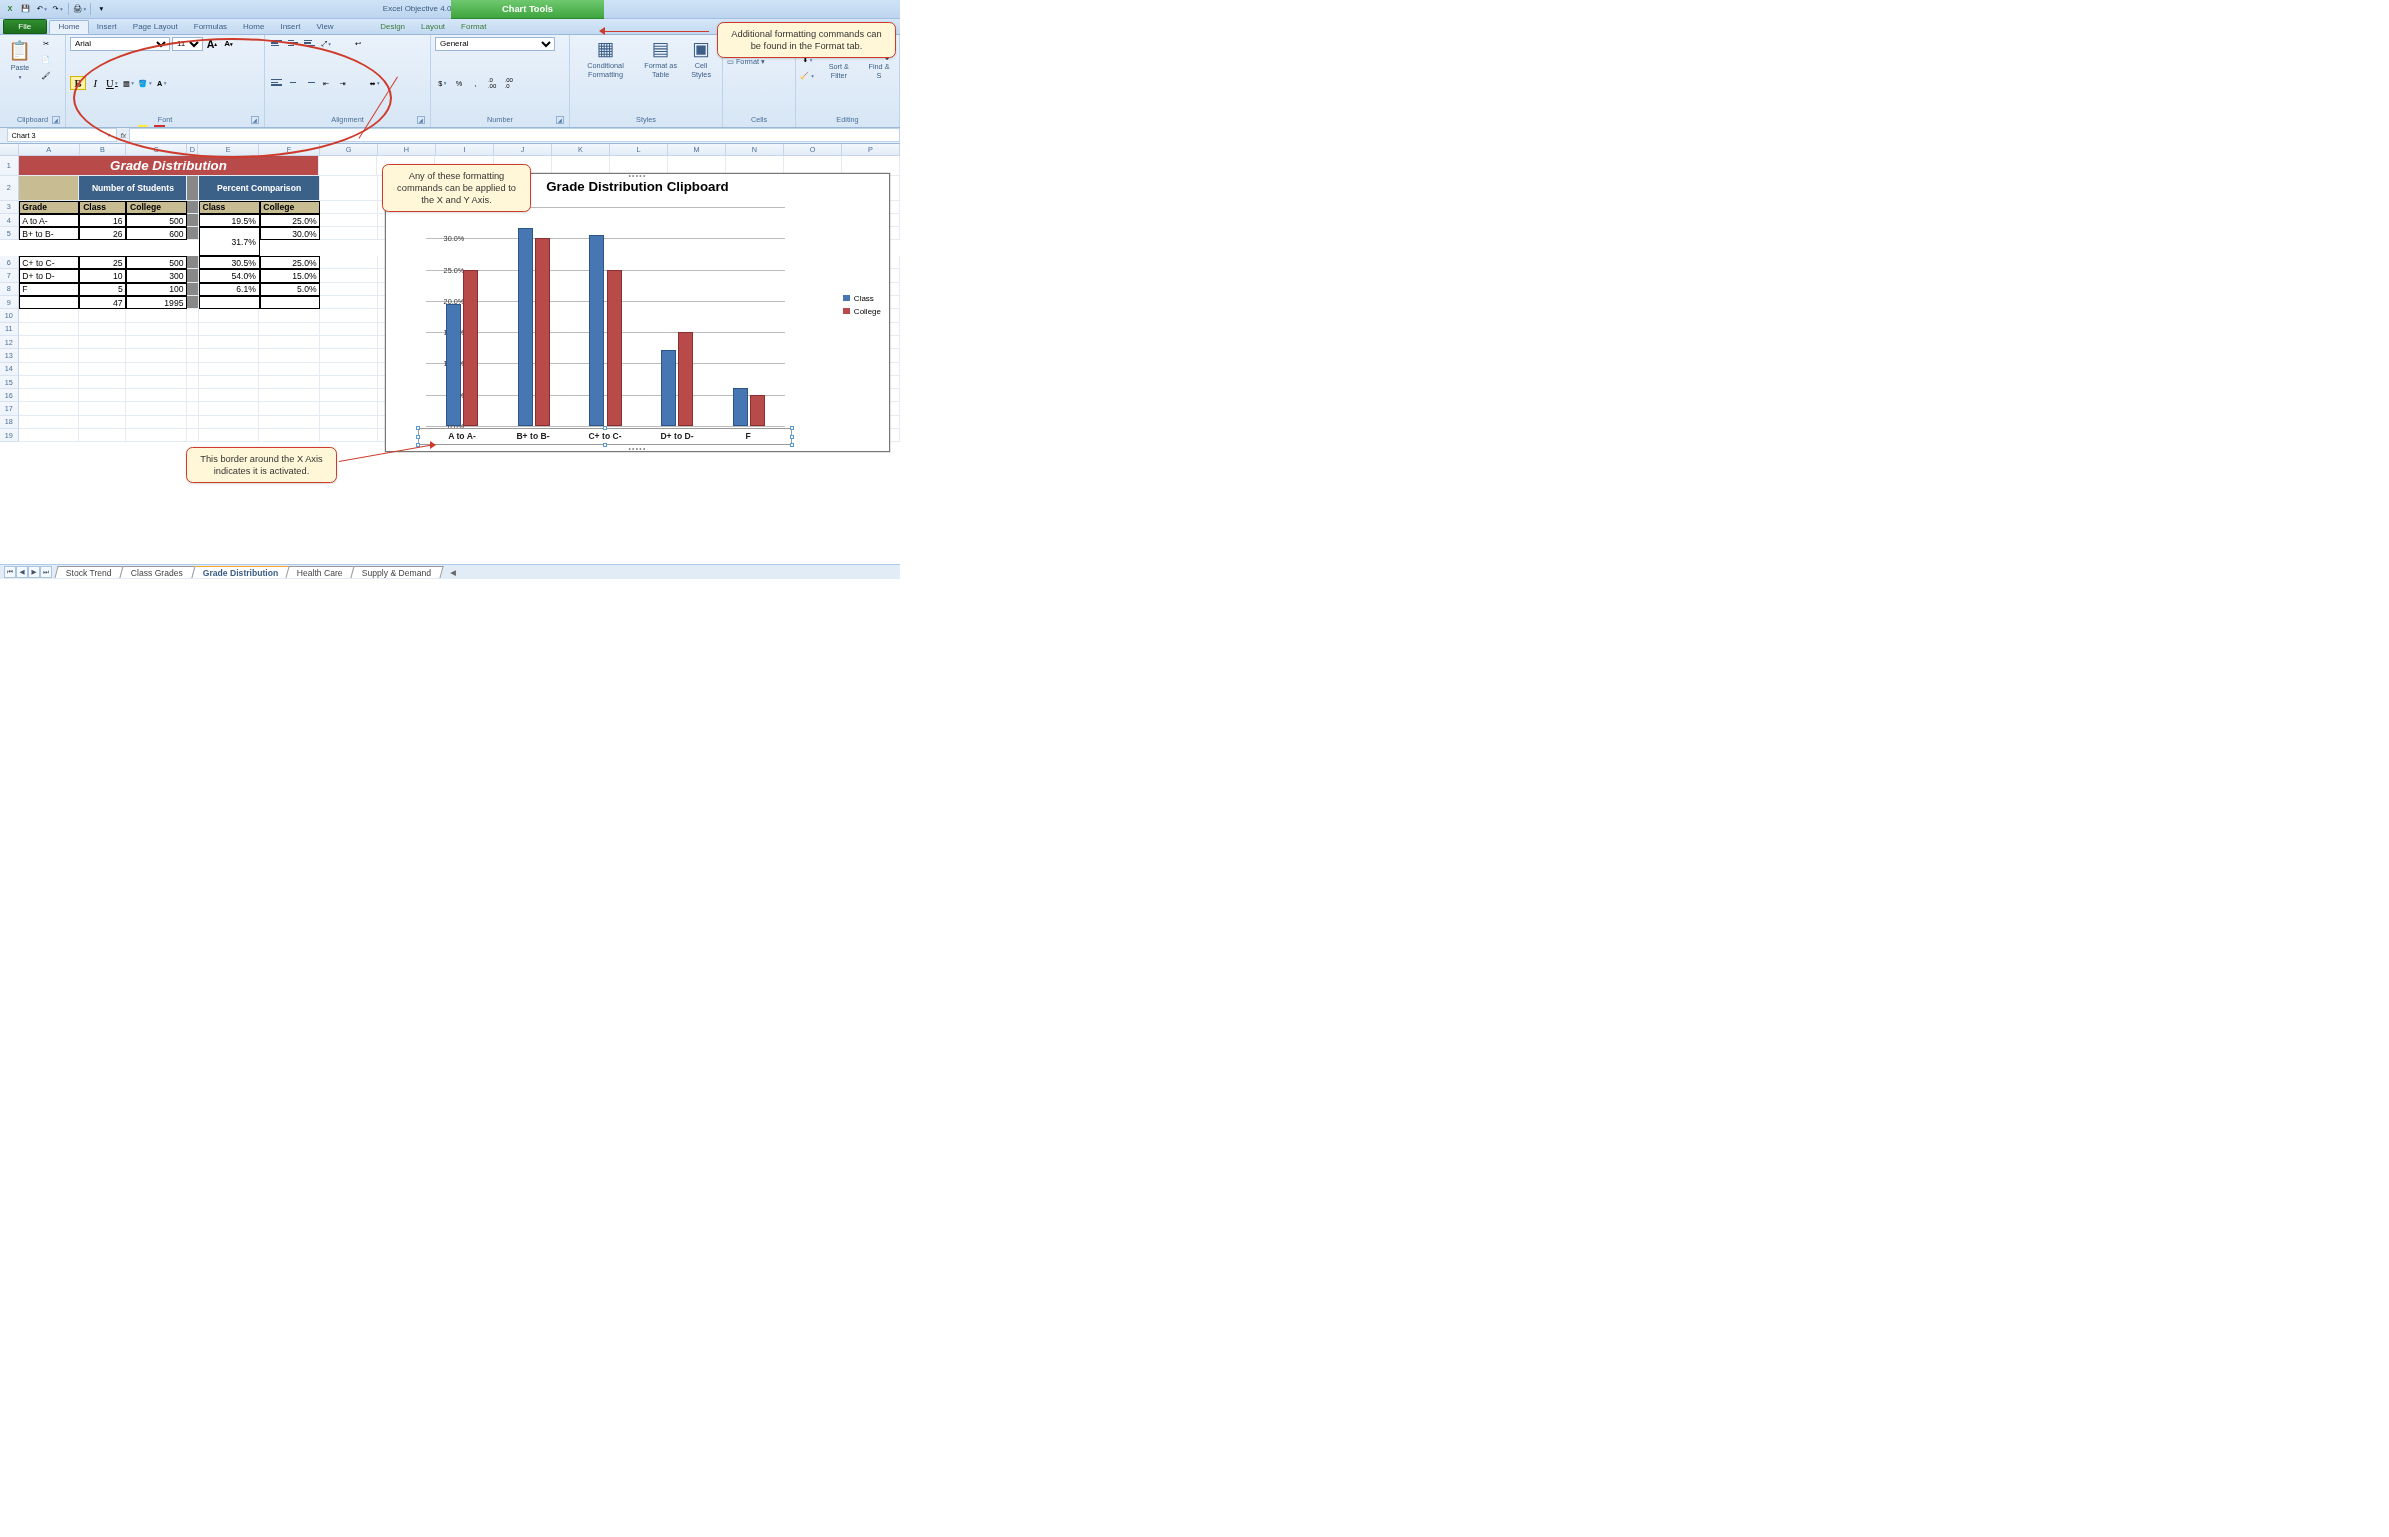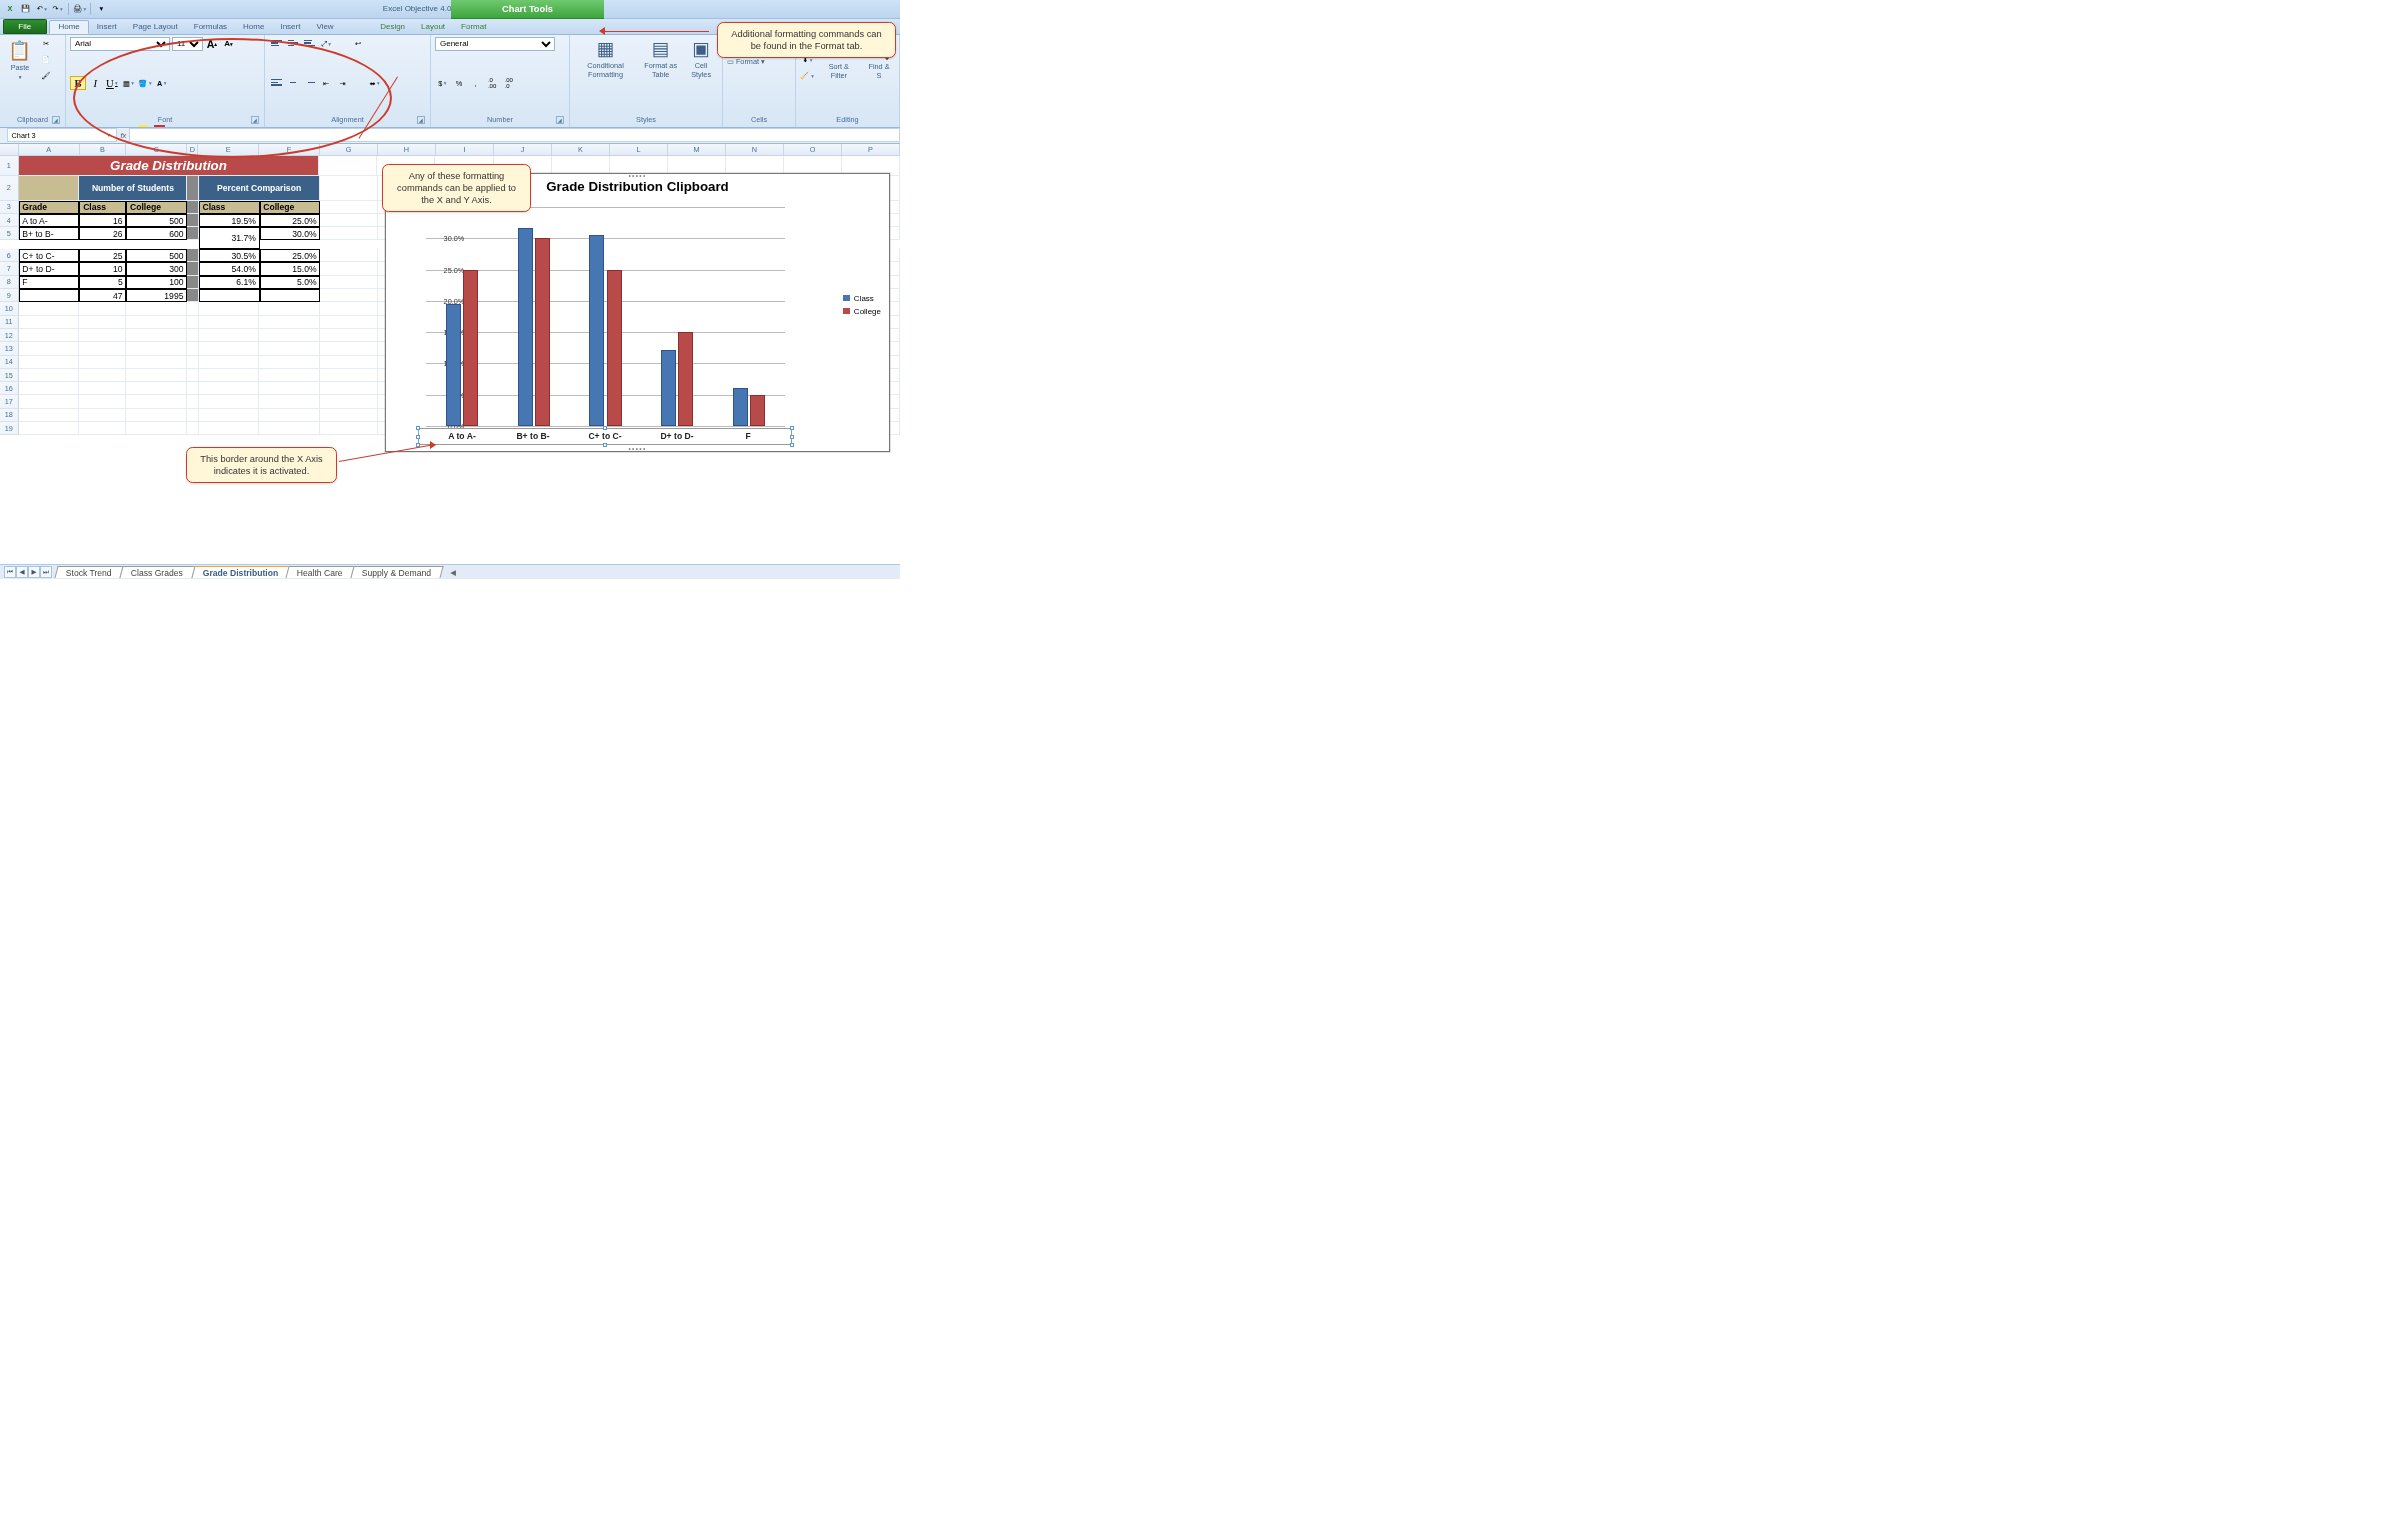--- a/index.html
+++ b/index.html
@@ -430,21 +430,21 @@
         <div class="cell" id="c_N4" style="width: 62px; height: 13.3px;"></div>
         <div class="cell" id="c_O4" style="width: 62px; height: 13.3px;"></div>
         <div class="cell" id="c_P4" style="width: 62px; height: 13.3px;"></div>
       </div>
       <div class="gridrow">
         <div class="rowhead" style="height: 13.3px;">5</div>
         <div class="cell gradecell" id="c_A5" style="width: 65px; height: 13.3px;">B+ to B-</div>
         <div class="cell datacell" id="c_B5" style="width: 50px; height: 13.3px;">26</div>
         <div class="cell datacell" id="c_C5" style="width: 65px; height: 13.3px;">600</div>
         <div class="cell dividercol" id="c_D5" style="width: 12px; height: 13.3px;"></div>
-        <div class="cell datacell" id="c_E5" style="width: 65px; height: 22px;">31.7%</div>
+        <div class="cell datacell" id="c_E5" style="width: 65px; height: 29px;">31.7%</div>
         <div class="cell datacell" id="c_F5" style="width: 65px; height: 13.3px;">30.0%</div>
         <div class="cell" id="c_G5" style="width: 62px; height: 13.3px;"></div>
         <div class="cell" id="c_H5" style="width: 62px; height: 13.3px;"></div>
         <div class="cell" id="c_I5" style="width: 62px; height: 13.3px;"></div>
         <div class="cell" id="c_J5" style="width: 62px; height: 13.3px;"></div>
         <div class="cell" id="c_K5" style="width: 62px; height: 13.3px;"></div>
         <div class="cell" id="c_L5" style="width: 62px; height: 13.3px;"></div>
         <div class="cell" id="c_M5" style="width: 62px; height: 13.3px;"></div>
         <div class="cell" id="c_N5" style="width: 62px; height: 13.3px;"></div>
         <div class="cell" id="c_O5" style="width: 62px; height: 13.3px;"></div>

